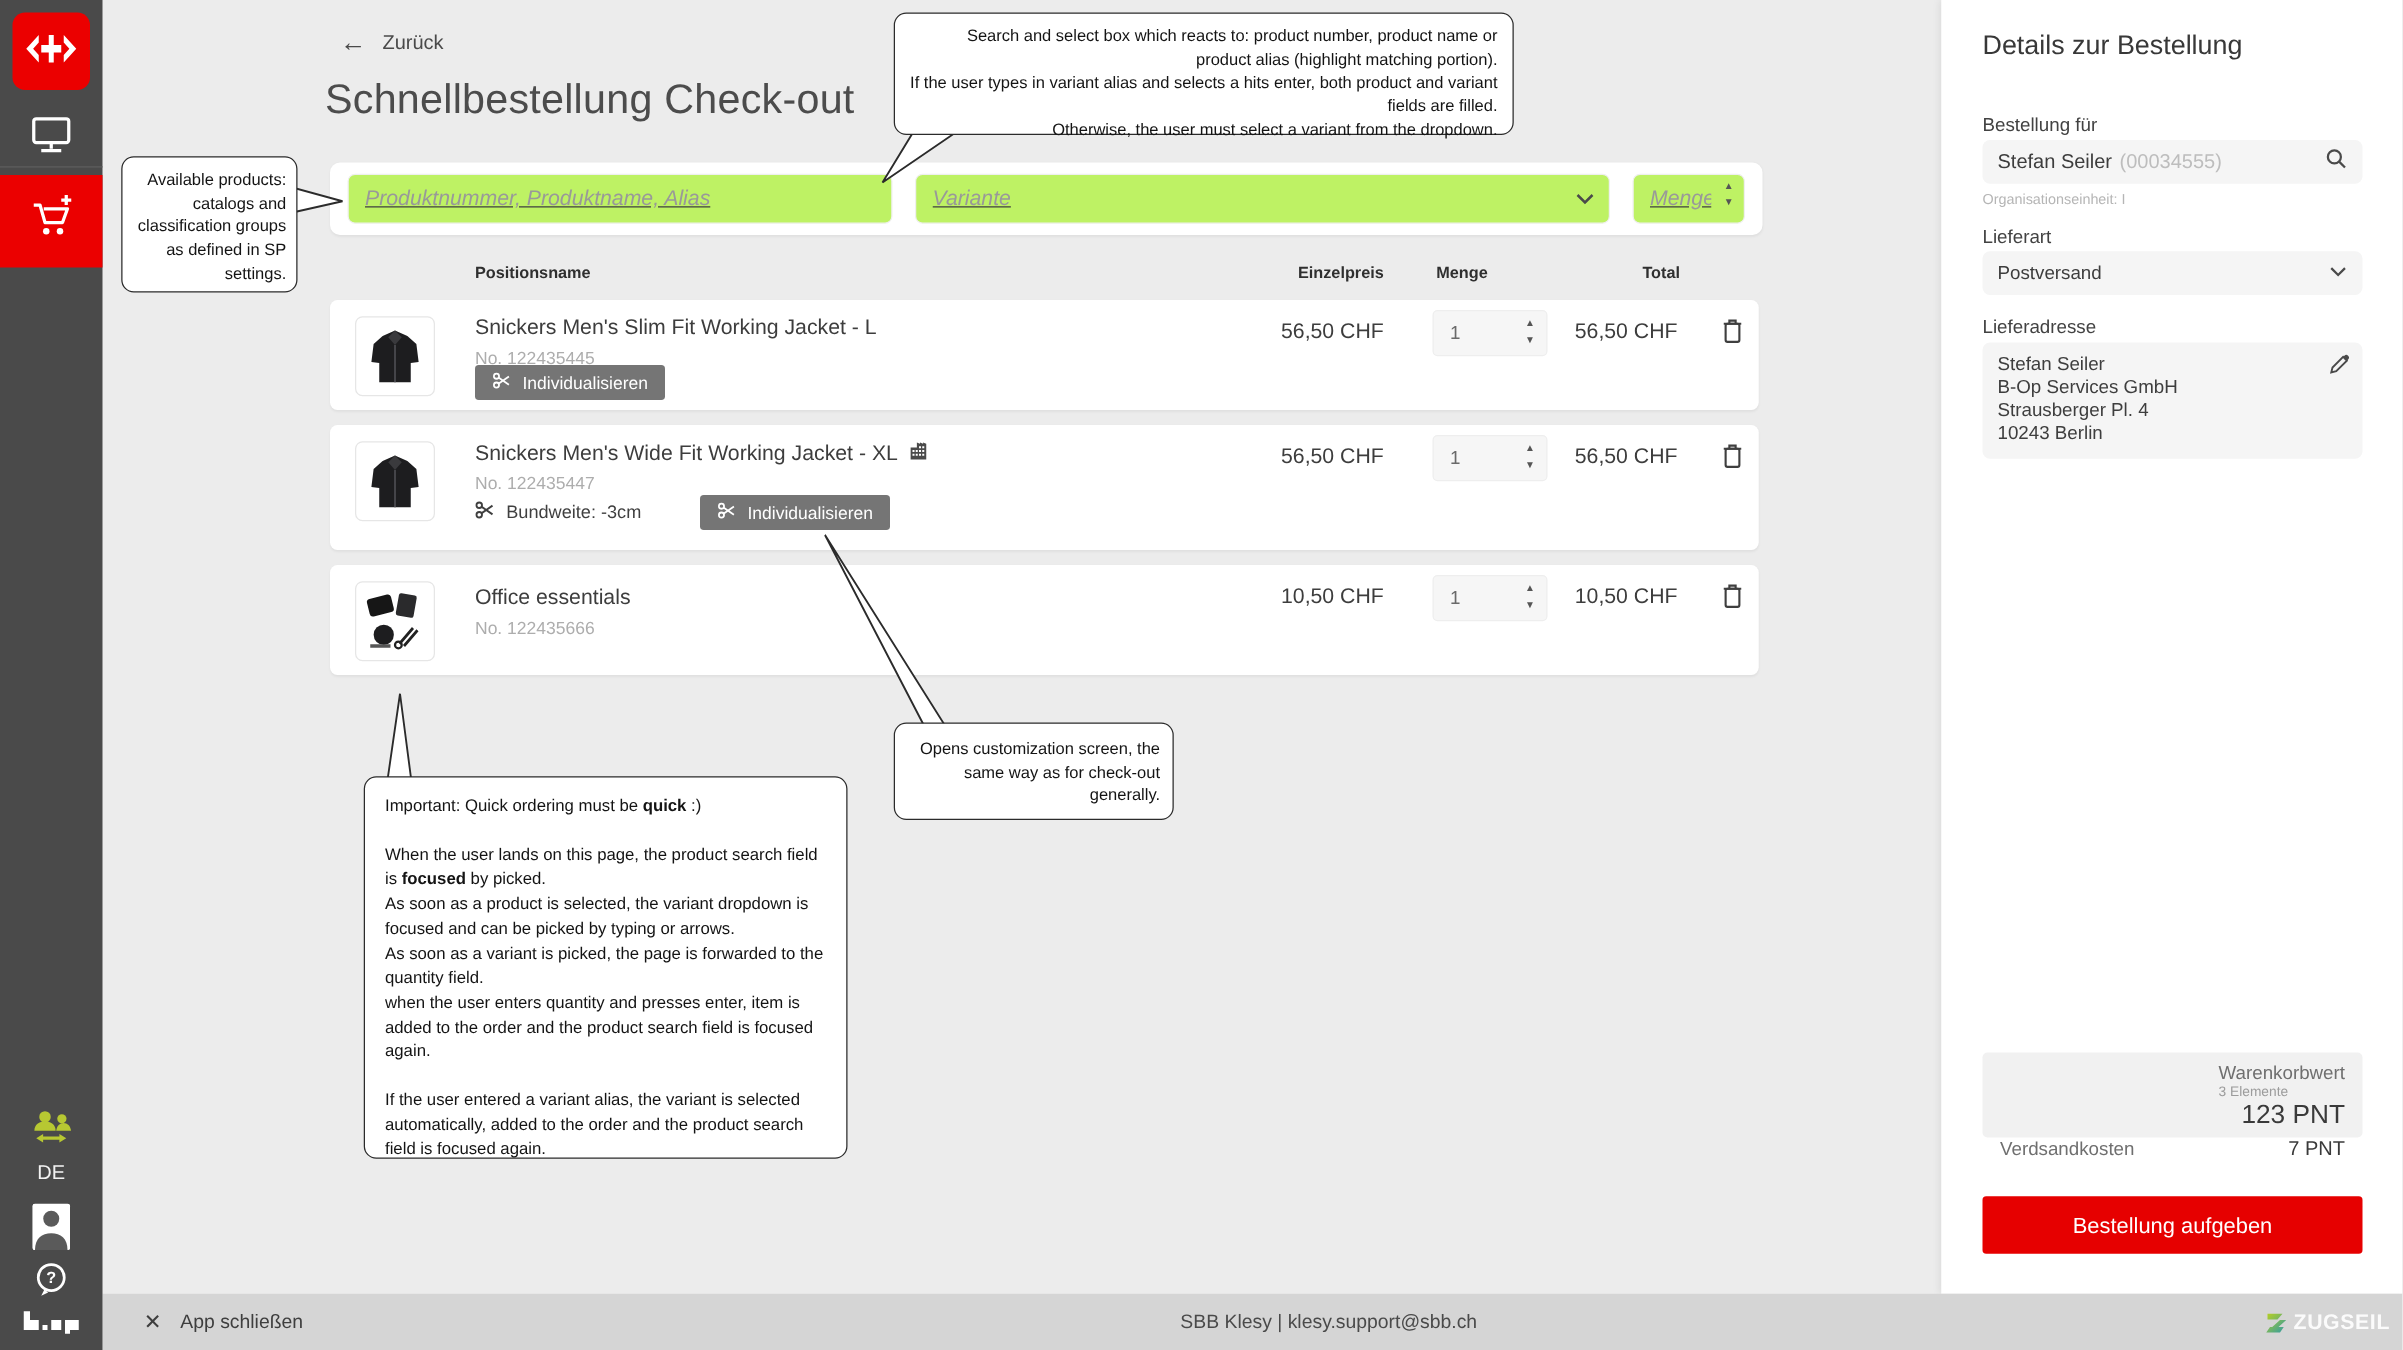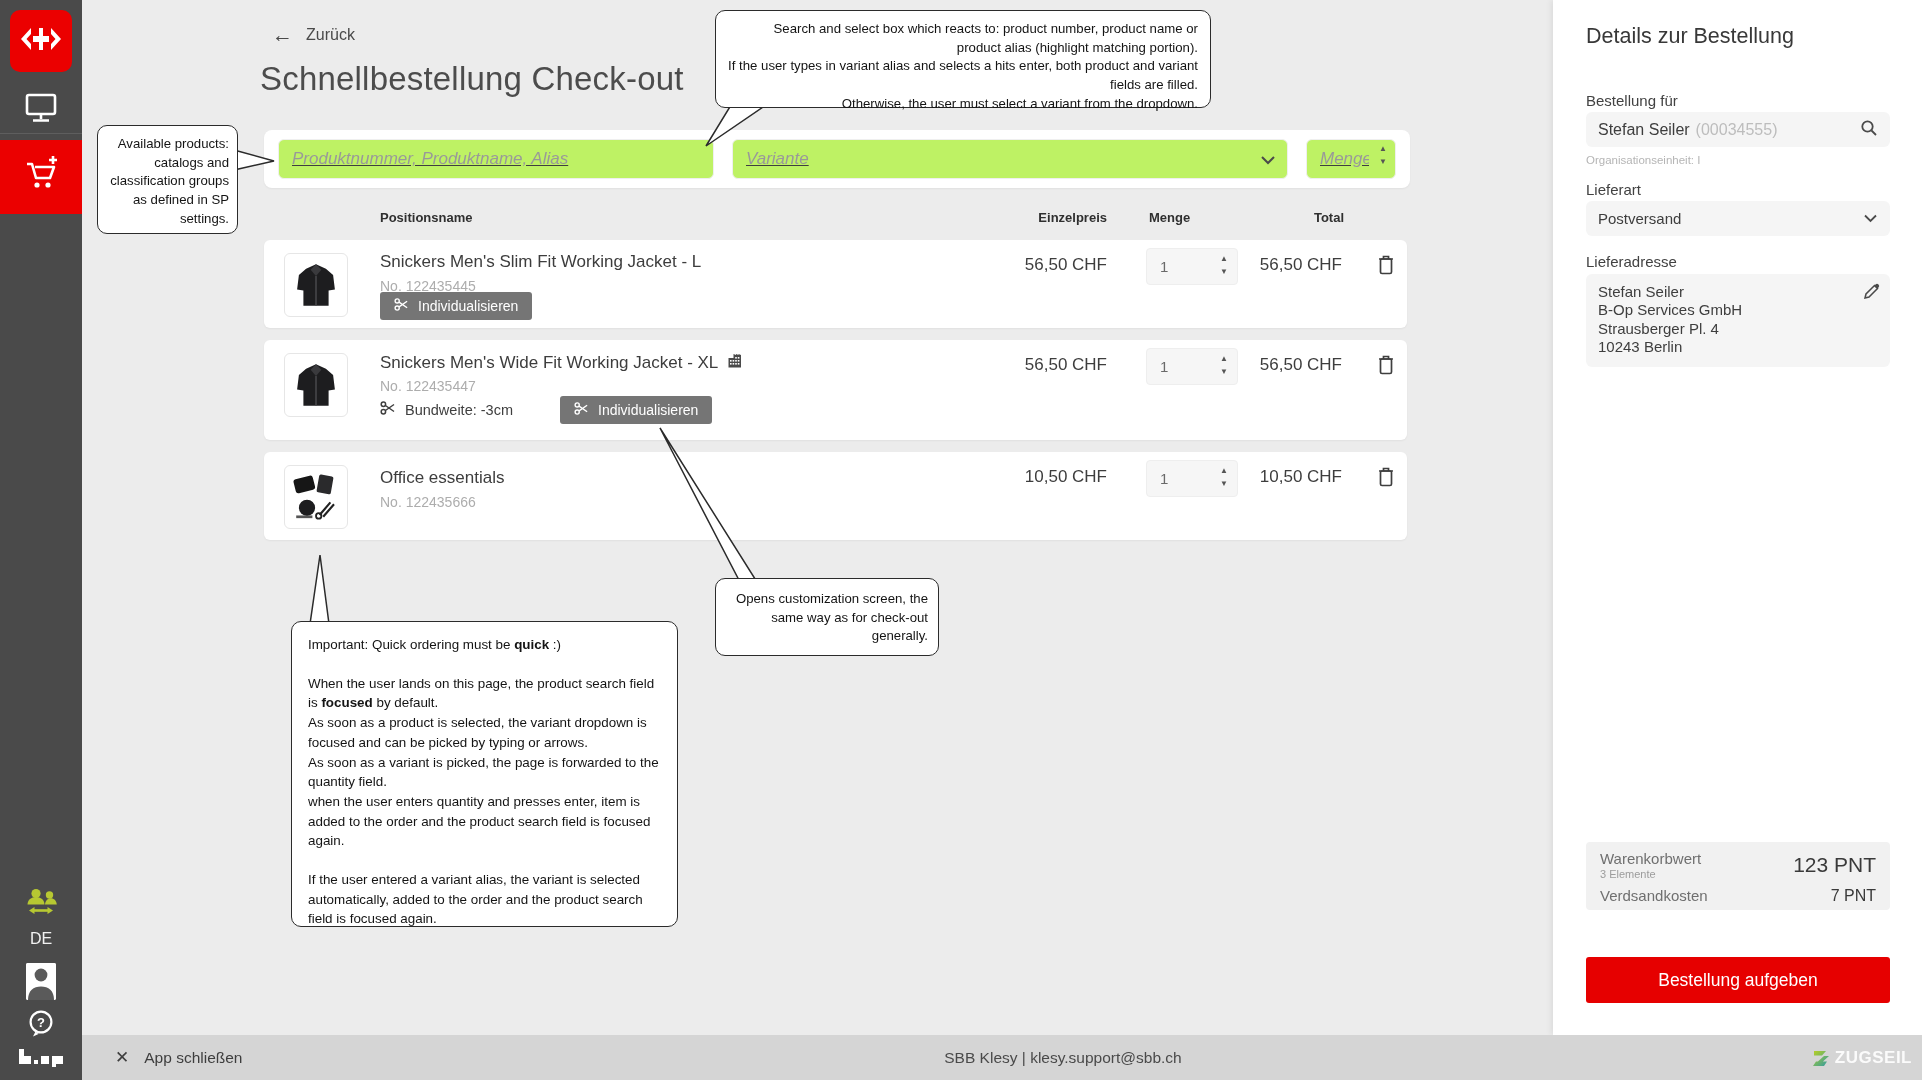--- a/index.html
+++ b/index.html
@@ -86,21 +86,21 @@
   .p-field{position:absolute;left:33px;width:304px;background:#f5f5f5;border-radius:6px;box-sizing:border-box;}
   .f-person{top:112px;height:35px;display:flex;align-items:center;padding:0 12px;font-size:16px;cursor:text;}
   .f-person .pname2{color:#3d3d3d;} .f-person .pnr{color:#bdbdbd;margin-left:6px;}
   .f-person .mag{margin-left:auto;}
   .p-org{top:154px;font-size:11.5px;color:#b5b5b5;}
   .f-select{top:201px;height:35px;display:flex;align-items:center;padding:0 12px;font-size:15px;color:#3d3d3d;cursor:pointer;}
   .f-select .chev{margin-left:auto;}
   .f-addr{top:274px;padding:9px 12px 10px;font-size:15px;line-height:1.23;color:#3e3e3e;}
   .f-addr .pencil{position:absolute;right:10px;top:9px;cursor:pointer;}
   .p-sum{top:842px;height:68px;background:#f1f1f1;border-radius:4px;padding:8px 14px;}
-  .sum-r1{display:flex;align-items:center;}
+  .sum-r1{display:flex;align-items:flex-end;flex-direction:column;}
   .sum-lab{font-size:15px;color:#6f6f6f;}
   .sum-big{margin-left:auto;font-size:21px;color:#3a3a3a;}
   .sum-sub{font-size:11px;color:#9c9c9c;margin-top:1px;}
   .sum-r2{display:flex;margin-top:7px;}
   .sum-val{margin-left:auto;font-size:16px;color:#3a3a3a;}
   .p-saldo{position:absolute;left:33px;top:961px;width:304px;display:flex;}
   .saldo-lab{font-size:13px;color:#a2a2a2;}
   .saldo-val{margin-left:auto;font-size:14px;color:#3a3a3a;}
   .p-btn{position:absolute;left:33px;top:957px;width:304px;height:46px;background:#e60000;border:none;border-radius:3px;
          color:#fff;font-size:17.5px;cursor:pointer;font-family:"Liberation Sans",sans-serif;}
@@ -375,21 +375,21 @@
       <polygon points="228,624 247,624 238,555" fill="#fff" stroke="#2b2b2b" stroke-width="1.5"></polygon>
     </svg>
 
     <div class="note note-search">Search and select box which reacts to: product number, product name or product alias (highlight matching portion).
 If the user types in variant alias and selects a hits enter, both product and variant fields are filled.
 Otherwise, the user must select a variant from the dropdown.</div>
     <div class="note note-products">Available products: catalogs and classification groups as defined in SP settings.</div>
     <div class="note note-custom">Opens customization screen, the same way as for check-out generally.</div>
     <div class="note note-quick">
       <div><span>Important: Quick ordering must be </span><b>quick</b><span> :)</span></div>
-      <div class="gap"><span>When the user lands on this page, the product search field is </span><b>focused</b><span> by default.</span></div>
+      <div class="gap"><span>When the user lands on this page, the product search field is </span><b>focused</b><span> by picked.</span></div>
       <div>As soon as a product is selected, the variant dropdown is focused and can be picked by typing or arrows.</div>
       <div>As soon as a variant is picked, the page is forwarded to the quantity field.</div>
       <div>when the user enters quantity and presses enter, item is added to the order and the product search field is focused again.</div>
       <div class="gap">If the user entered a variant alias, the variant is selected automatically, added to the order and the product search field is focused again.</div>
     </div>
   </div>
 
   <div class="panel">
     <div class="pn p-title">Details zur Bestellung</div>
 

